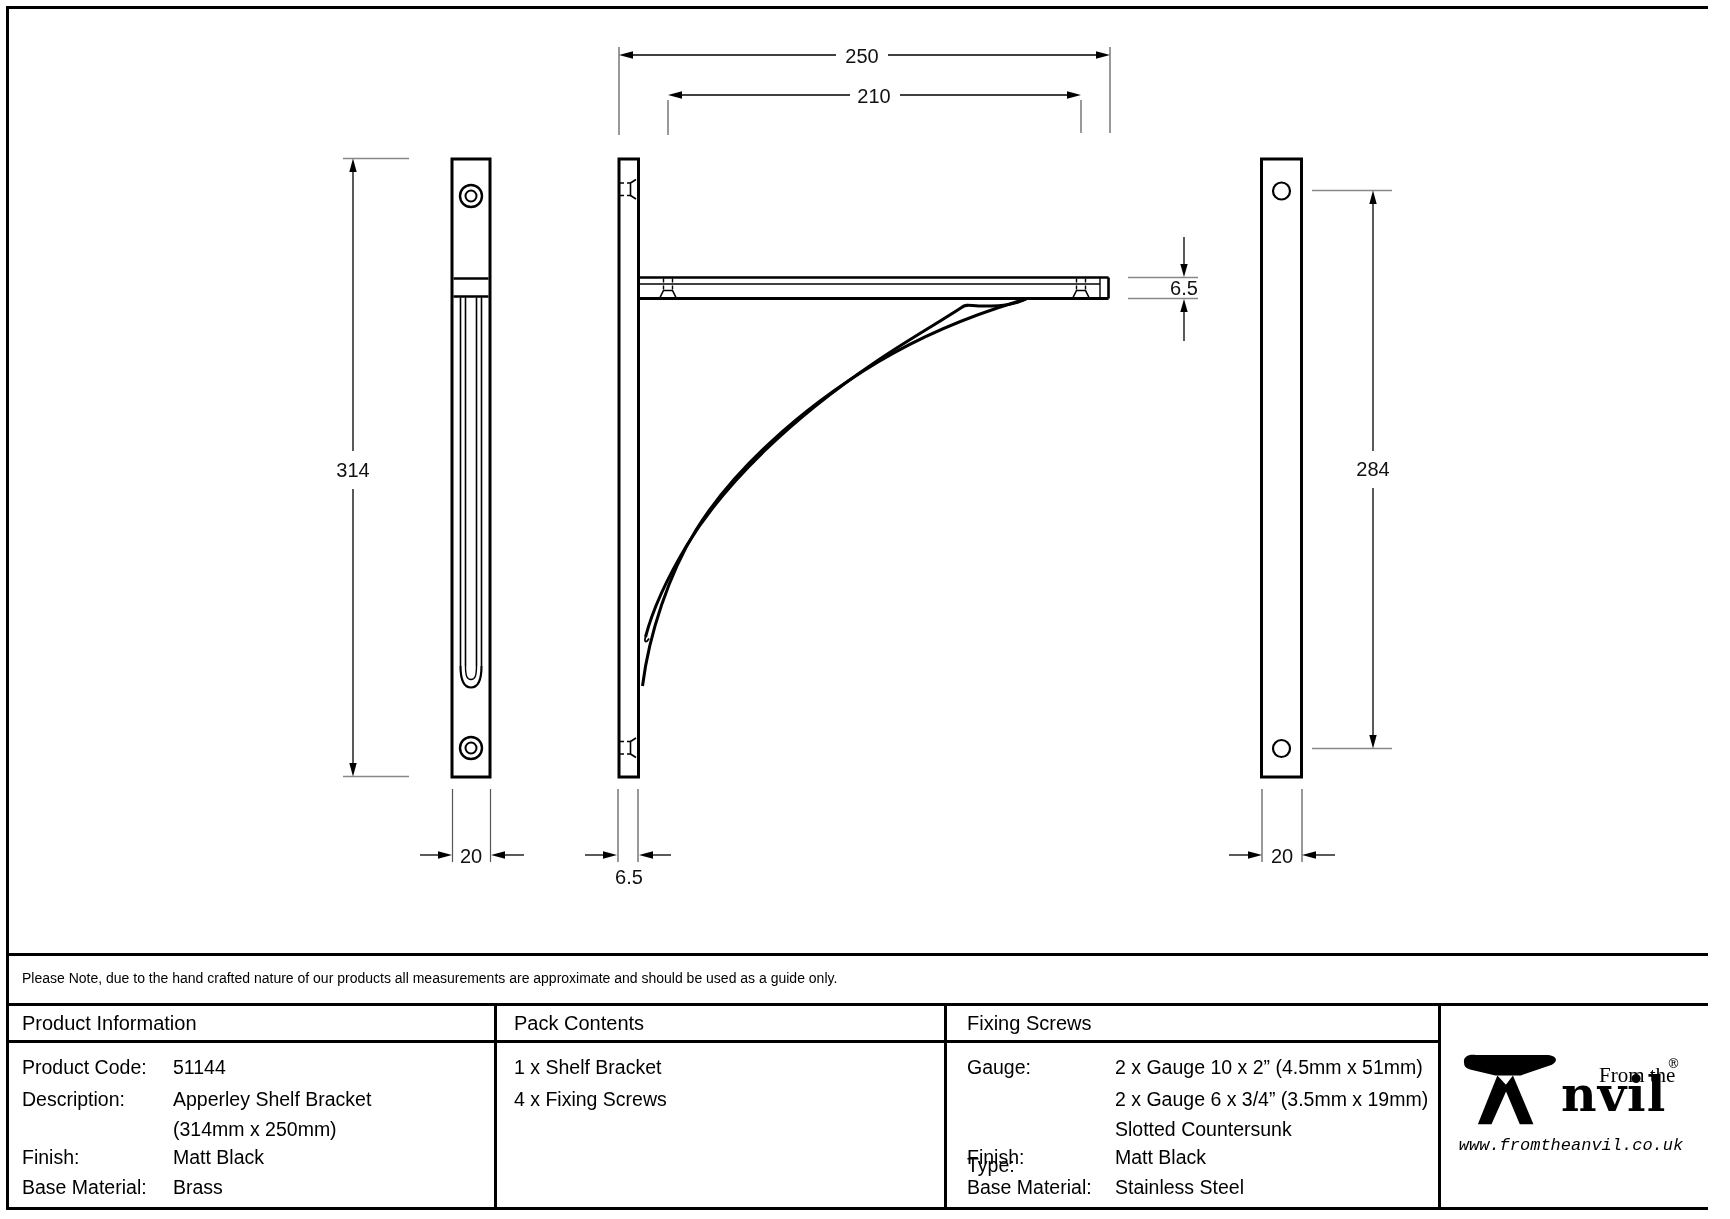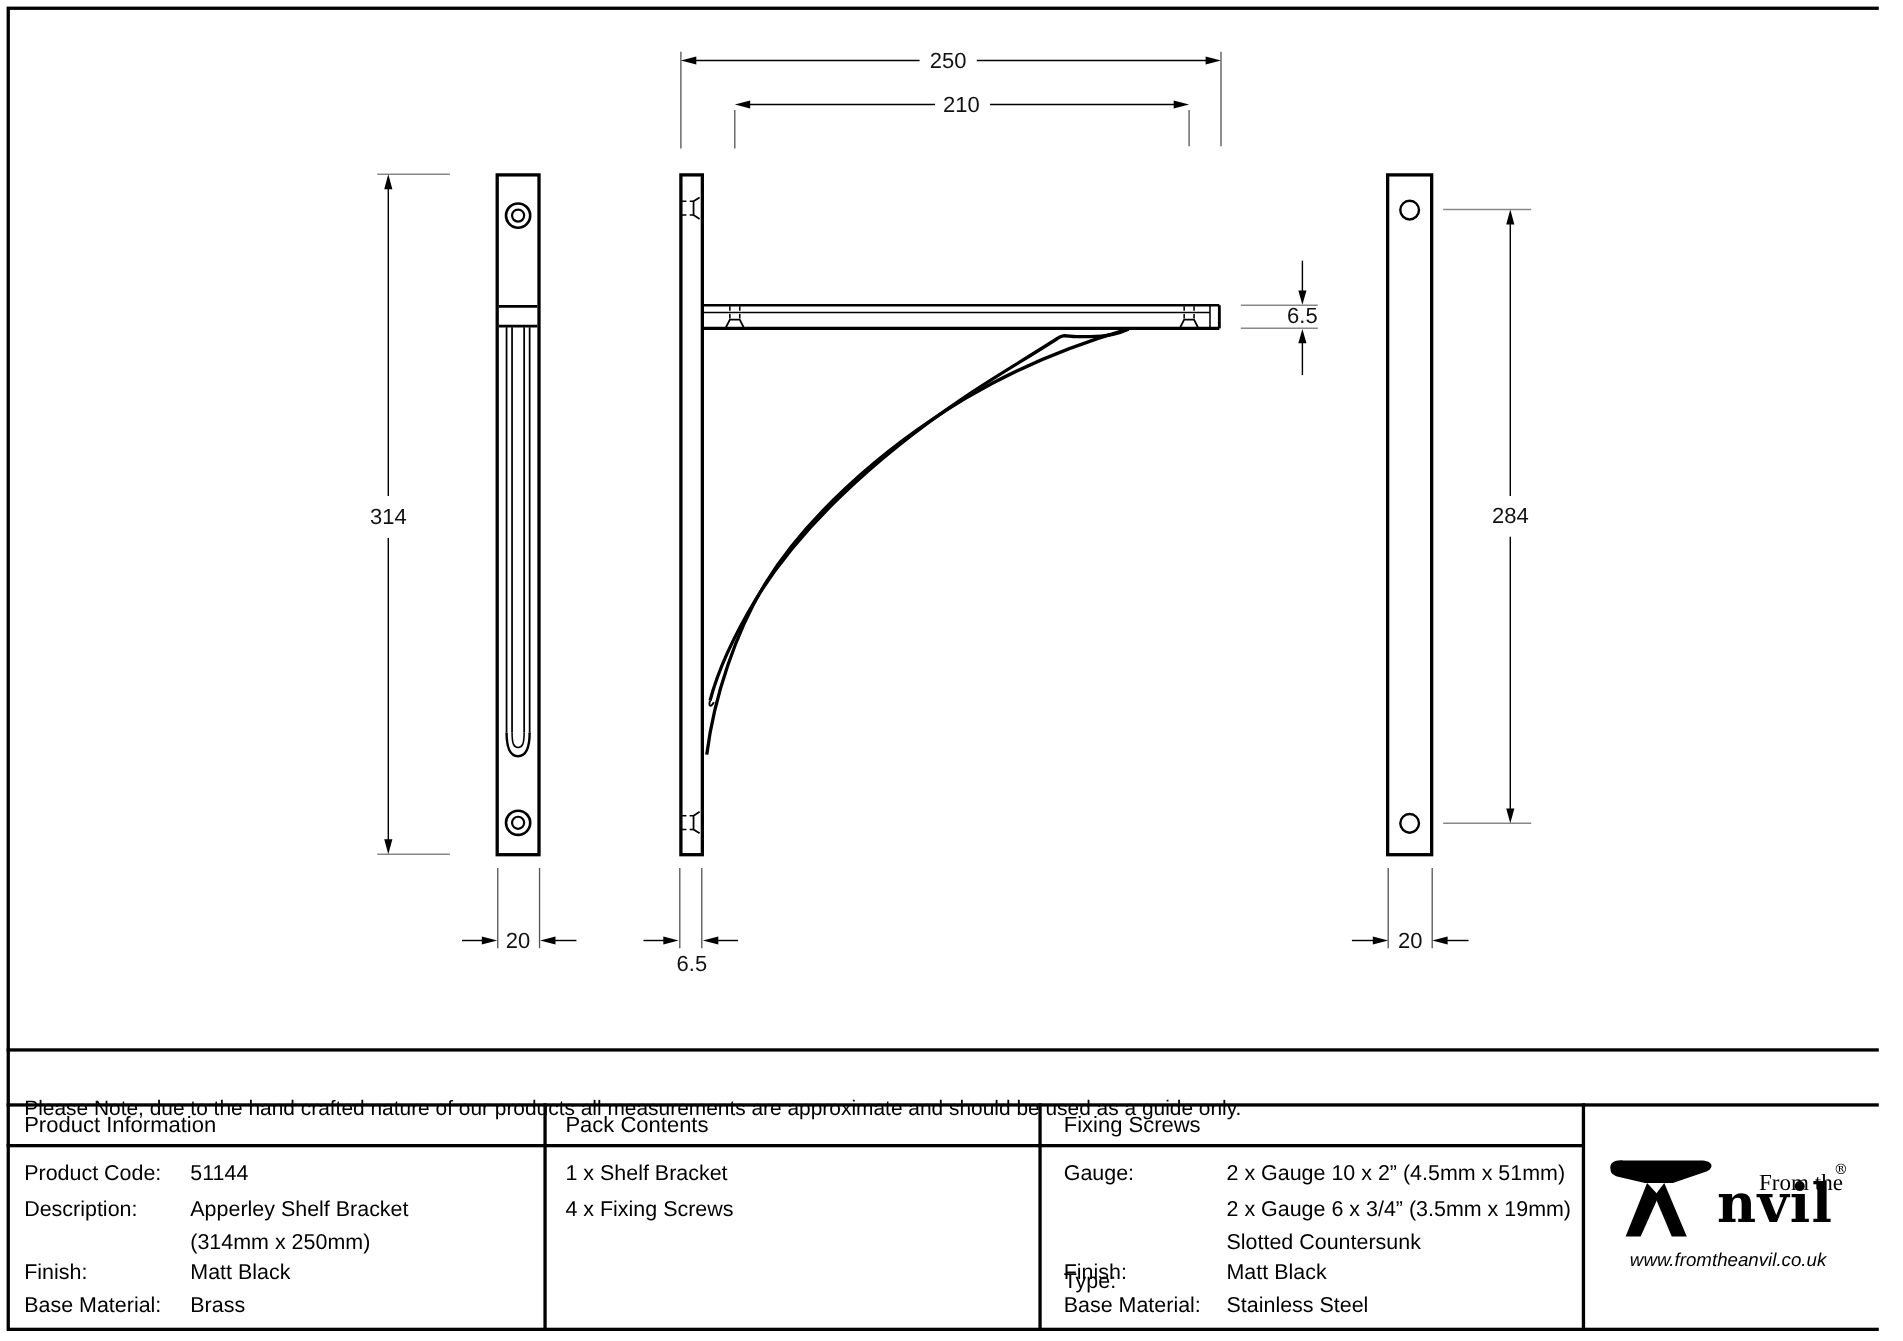--- a/index.html
+++ b/index.html
@@ -5,31 +5,31 @@
   html,body{margin:0;padding:0;background:#fff;}
   #page{position:relative;width:1708px;height:1219px;background:#ffffff;
         font-family:"Liberation Sans",sans-serif;color:#000;overflow:hidden;}
   .border-frame{position:absolute;left:6px;top:6px;width:1715px;height:1204px;
         border:3px solid #000;box-sizing:border-box;}
   svg.drawing{position:absolute;left:0;top:0;}
   .dim-label{position:absolute;transform:translate(-50%,-50%);font-size:20px;color:#111;
         white-space:nowrap;line-height:1;}
   .hline{position:absolute;background:#000;height:3px;}
   .vline{position:absolute;background:#000;width:3px;}
-  .note-text{position:absolute;left:22px;top:970px;font-size:19px;margin-top:28px;}
+  .note-text{position:absolute;left:22px;top:970px;font-size:14px;}
   .hdr{position:absolute;font-size:20px;font-weight:normal;}
   .cell-text{position:absolute;font-size:19.5px;white-space:nowrap;}
   .logo-wrap{position:absolute;left:1443px;top:1008px;width:276px;height:198px;}
   .logo-from{position:absolute;left:126px;top:55px;font-family:"Liberation Serif",serif;
         font-size:21px;margin-left:30px;}
   .logo-nvil{position:absolute;left:118px;top:62px;font-family:"DejaVu Serif",serif;
         font-weight:bold;font-size:49px;letter-spacing:1px;line-height:1;}
   .logo-reg{position:absolute;left:224px;top:48px;font-size:13px;font-family:"DejaVu Serif",serif;}
   .logo-url{position:absolute;left:8px;top:128px;width:240px;text-align:center;
-        font-family:Liberation Sans, sans-serif;font-style:italic;font-size:17px;}
+        font-family:Liberation Mono, monospace;font-style:italic;font-size:17px;}
 </style>
 </head>
 <body>
 
 <div id="page">
   <div class="border-frame"></div>
 
   <svg class="drawing" width="1730" height="950" viewBox="0 0 1730 950">
 
     <g stroke="#000" fill="none">

